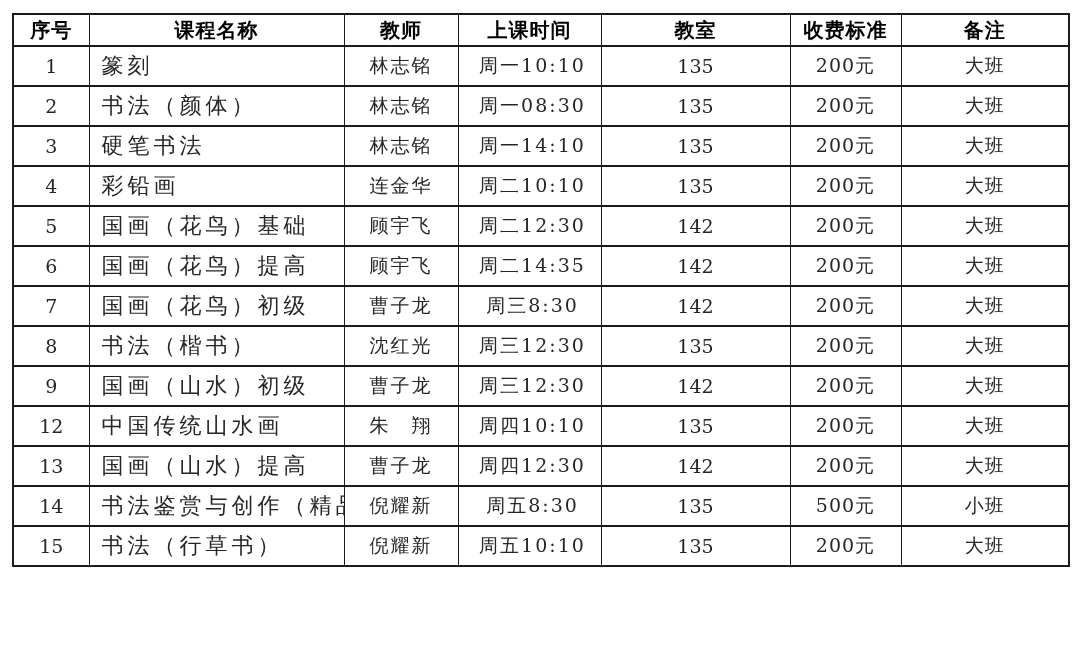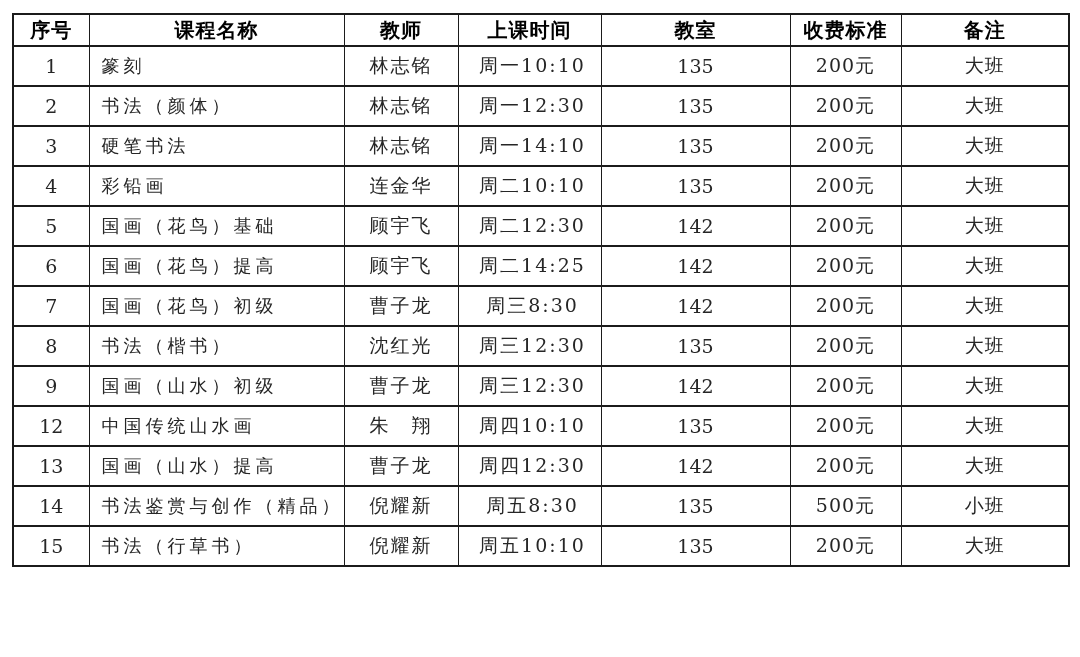--- a/index.html
+++ b/index.html
@@ -57,21 +57,21 @@
   col.w-teacher{ width: 114px; }
   col.w-time   { width: 143px; }
   col.w-room   { width: 189px; }
   col.w-fee    { width: 111px; }
   col.w-note   { width: 168px; }
 
   td.c-course {
     text-align: left;
     padding-left: 12px;
     letter-spacing: 4px;
-    font-size: 18px;
+    font-size: 22px;
   }
   td.c-time {
     text-align: center;
     padding-left: 6px;
     letter-spacing: 2px;
   }
   td.c-teacher { letter-spacing: 2px; margin-top: 20px; }
   td.c-note,
   td.c-fee { letter-spacing: 1px; }
 </style>
@@ -107,21 +107,21 @@
     <td class="c-teacher">林志铭</td>
     <td class="c-time">周一10:10</td>
     <td class="c-room">135</td>
     <td class="c-fee">200元</td>
     <td class="c-note">大班</td>
   </tr>
         <tr>
     <td class="c-seq">2</td>
     <td class="c-course">书法（颜体）</td>
     <td class="c-teacher">林志铭</td>
-    <td class="c-time">周一12:30</td>
+    <td class="c-time">周一08:30</td>
     <td class="c-room">135</td>
     <td class="c-fee">200元</td>
     <td class="c-note">大班</td>
   </tr>
         <tr>
     <td class="c-seq">3</td>
     <td class="c-course">硬笔书法</td>
     <td class="c-teacher">林志铭</td>
     <td class="c-time">周一14:10</td>
     <td class="c-room">135</td>
@@ -143,21 +143,21 @@
     <td class="c-teacher">顾宇飞</td>
     <td class="c-time">周二12:30</td>
     <td class="c-room">142</td>
     <td class="c-fee">200元</td>
     <td class="c-note">大班</td>
   </tr>
         <tr>
     <td class="c-seq">6</td>
     <td class="c-course">国画（花鸟）提高</td>
     <td class="c-teacher">顾宇飞</td>
-    <td class="c-time">周二14:25</td>
+    <td class="c-time">周二14:35</td>
     <td class="c-room">142</td>
     <td class="c-fee">200元</td>
     <td class="c-note">大班</td>
   </tr>
         <tr>
     <td class="c-seq">7</td>
     <td class="c-course">国画（花鸟）初级</td>
     <td class="c-teacher">曹子龙</td>
     <td class="c-time">周三8:30</td>
     <td class="c-room">142</td>

